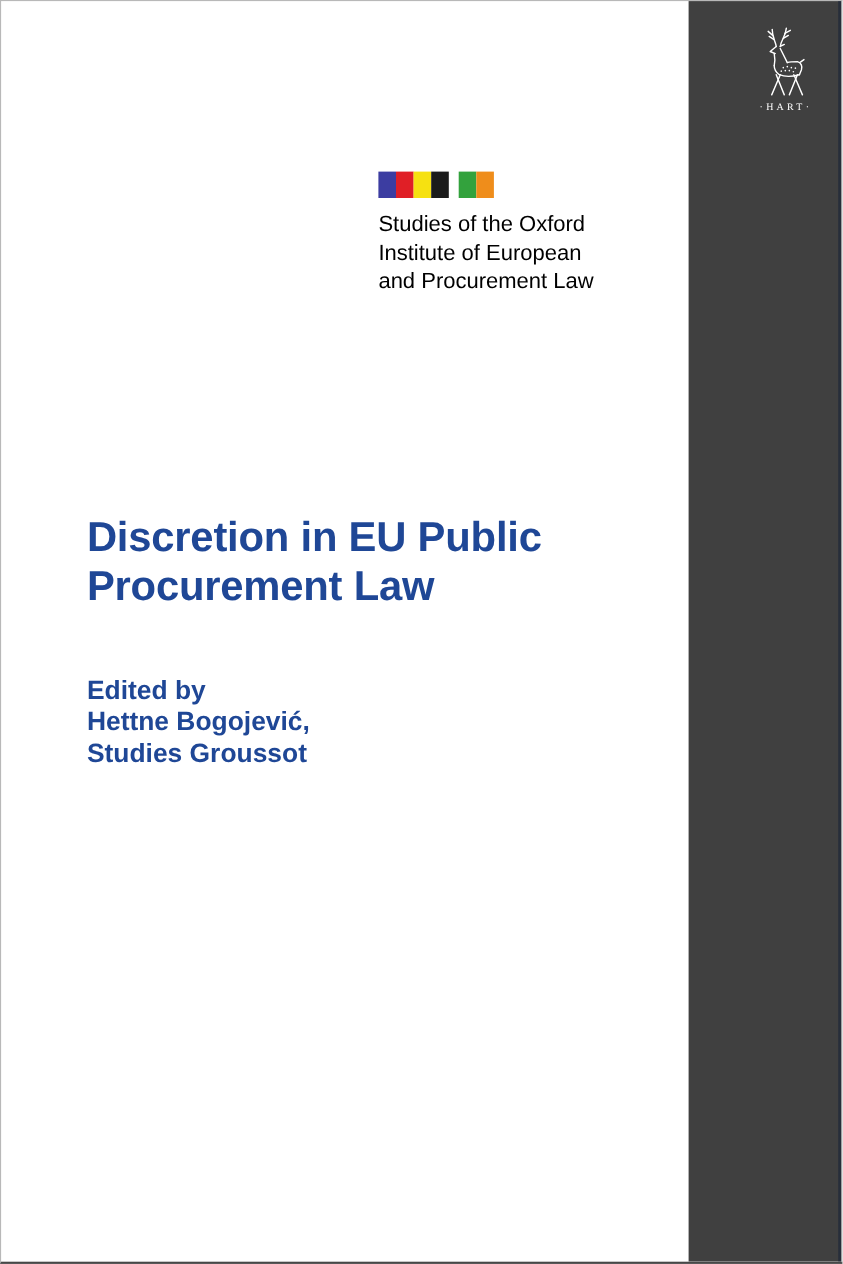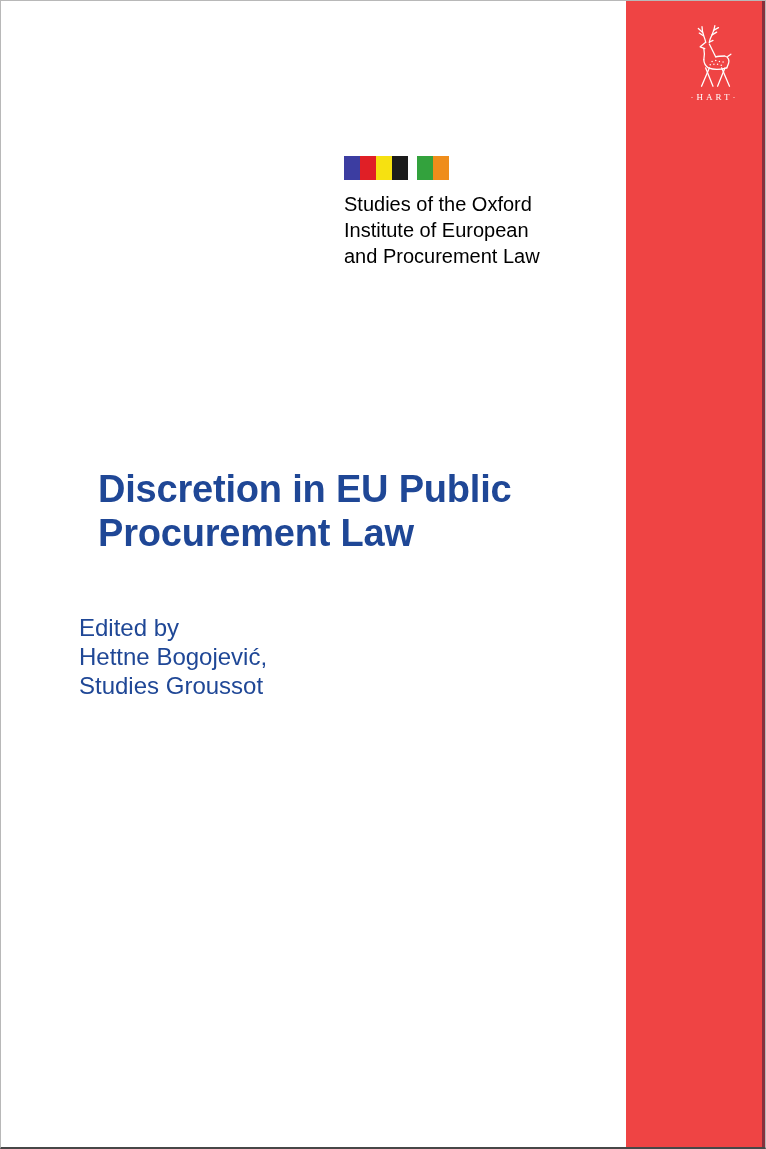--- a/index.html
+++ b/index.html
@@ -63,32 +63,31 @@
   
   .book-title {
     position: absolute;
     left: 78px;
     top: 466px;
     color: #1f4796;
     font-size: 38px;
     line-height: 44px;
     font-weight: 700;
     letter-spacing: -0.2px;
-    margin-left: 19px;
   }
 
   
   .editors-block {
     position: absolute;
     left: 78px;
     top: 612px;
     color: #1f4796;
     font-size: 24px;
     line-height: 29px;
-    font-weight: 400;
+    font-weight: 700;
   }
 </style>
 </head>
 <body>
 
 <div class="cover">
 
   <div class="series-block">
     <div class="series-squares">
       <span class="sq" style="background-color: rgb(60, 61, 161);"></span>
@@ -109,21 +108,21 @@
     <div>Discretion in EU Public</div>
     <div>Procurement Law</div>
   </div>
 
   <div class="editors-block">
     <div>Edited by</div>
     <div>Hettne Bogojević,</div>
     <div>Studies Groussot</div>
   </div>
 
-  <div class="publisher-band" style="background-color: #ef4444;">
+  <div class="publisher-band" style="background-color: #404040;">
     <div class="hart-logo">
       <span>
         <svg width="52" height="66" viewBox="0 0 56 72" aria-hidden="true">
           <g stroke="#ffffff" stroke-width="1.4" fill="none" stroke-linecap="round" stroke-linejoin="round">
 
             <path d="M20 21 C19 15 16 12 16 4"></path>
             <path d="M16.5 10 L12 6"></path>
             <path d="M17.5 14 L13 11"></path>
 
             <path d="M24 21 C25 14 29 12 30 3"></path>

